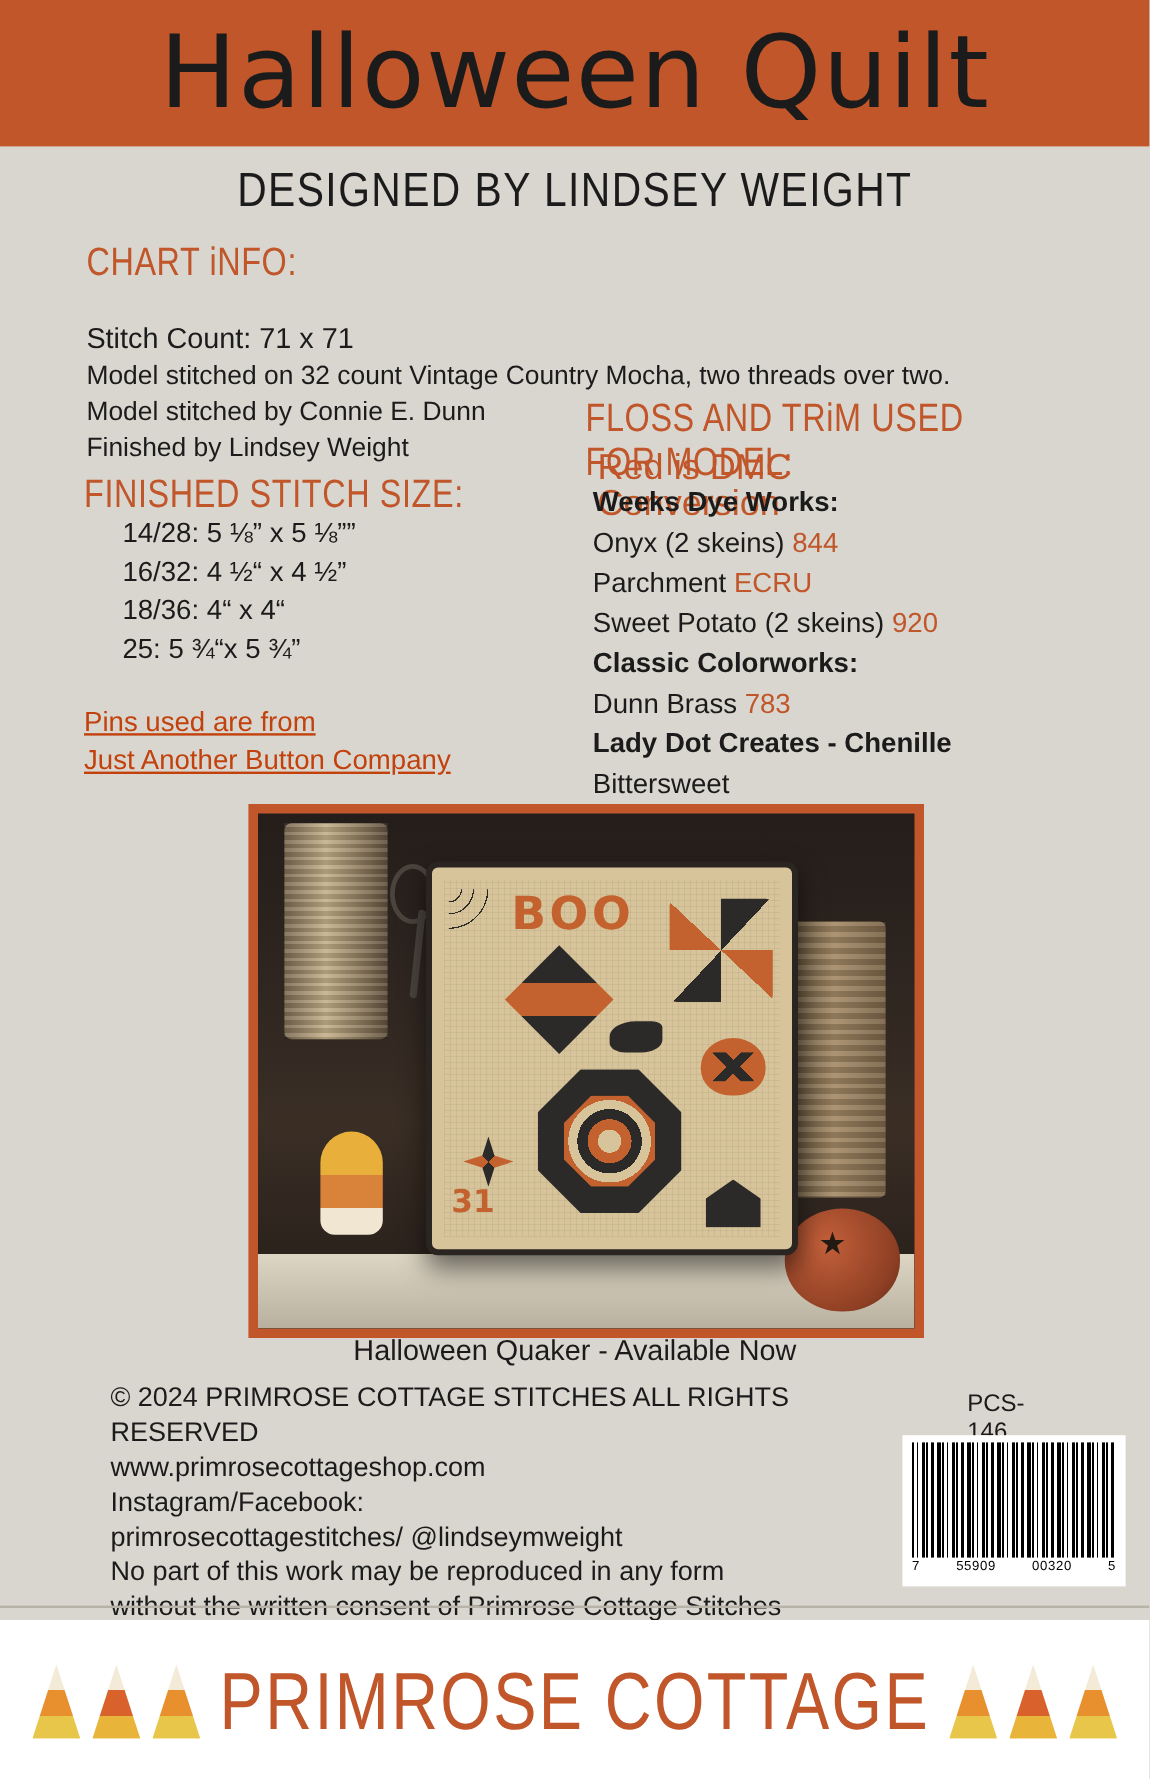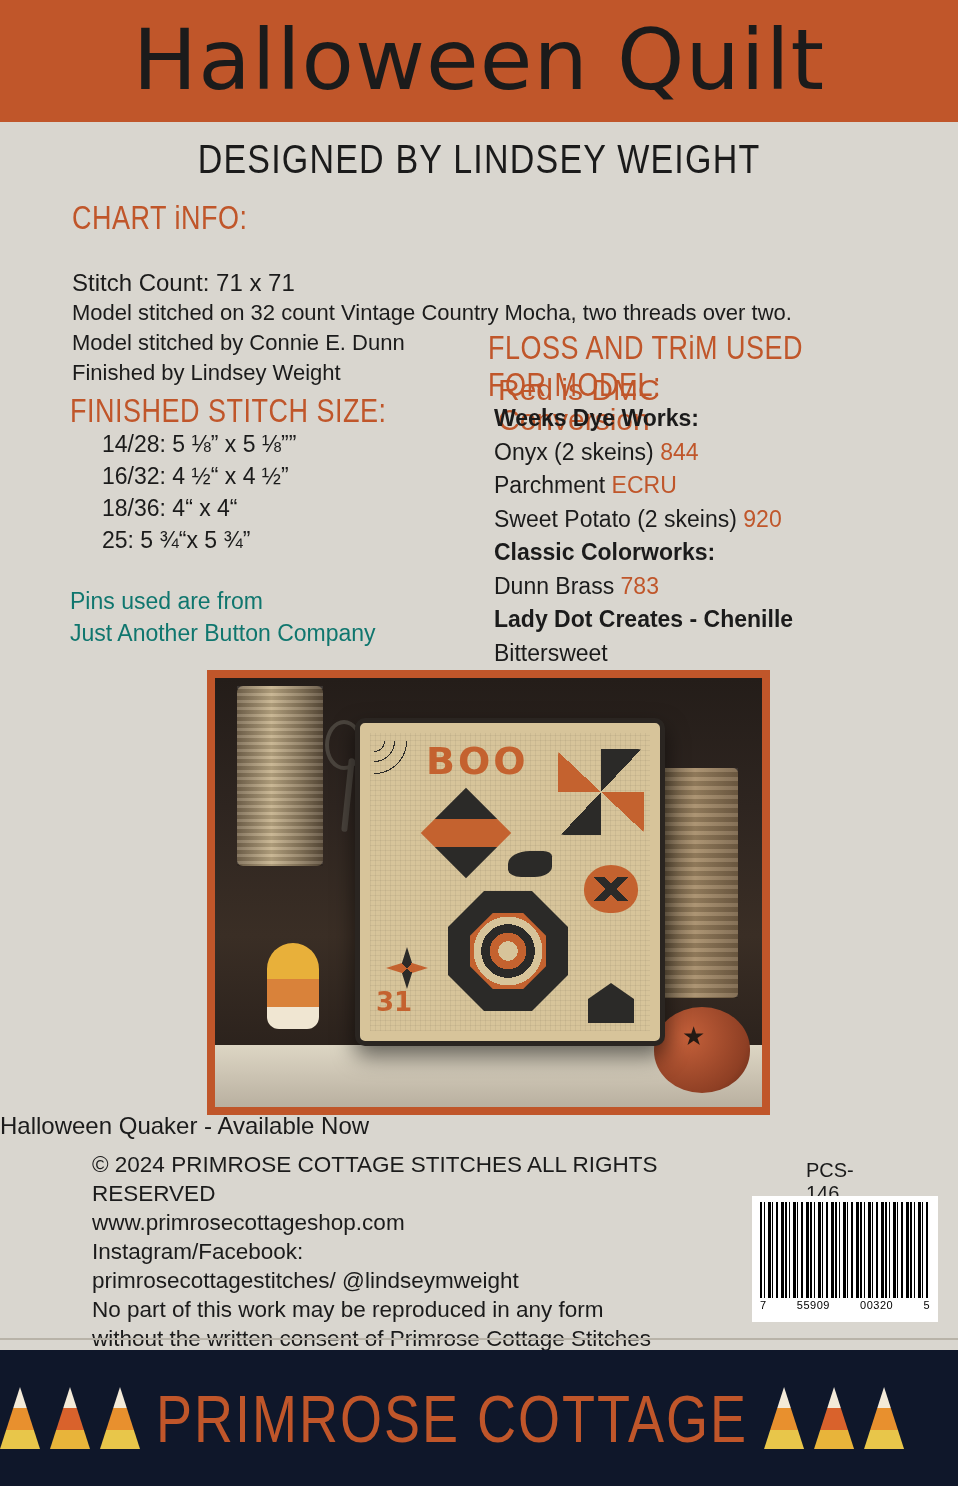--- a/index.html
+++ b/index.html
@@ -103,21 +103,22 @@
     line-height: 32px;
     color: #1b1b1b;
     margin-left: 20px;
   }
   .pins-block {
     position: absolute;
     left: 70px; top: 585px;
     width: 420px;
     font-size: 23px;
     line-height: 32px;
-    color: #0f766e;
+    color: #c2410c;
+    text-decoration: underline;
   }
 
   
   .floss-head {
     position: absolute;
     left: 488px; top: 330px;
     font-size: 27px;
     line-height: 30px;
   }
   .floss-note {
@@ -285,20 +286,21 @@
   }
   .num31 {
     position:absolute; left: 16px; bottom: 24px;
     font-family: "DejaVu Sans", sans-serif; font-size: 26px; font-weight: bold; color:#c4622f;
   }
 
   .caption {
     position: absolute;
     left: 0; top: 1112px;
     width: 958px;
+    text-align: center;
     font-size: 24px;
     color: #1b1b1b;
   }
 
   
   .copyright {
     position: absolute;
     left: 92px; top: 1150px;
     width: 680px;
     font-size: 22.5px;
@@ -335,23 +337,24 @@
     font-family: "Liberation Sans", sans-serif;
     font-size: 11px; color: #000; margin-top: 1px;
     letter-spacing: .5px;
   }
 
   
   .footer-band {
     position: absolute;
     left: 0; bottom: 0;
     width: 958px; height: 136px;
-    background: #0f172a;
+    background: #ffffff;
     display: flex;
     align-items: center;
+    justify-content: center;
   }
   .brand-text {
     font-family: "Liberation Sans", sans-serif;
     font-size: 54px;
     color: #c0562a;
     letter-spacing: 2px;
     transform: scaleY(1.25);
     padding: 0 16px;
   }
   .cc-group { display: flex; align-items: center; gap: 10px; }

